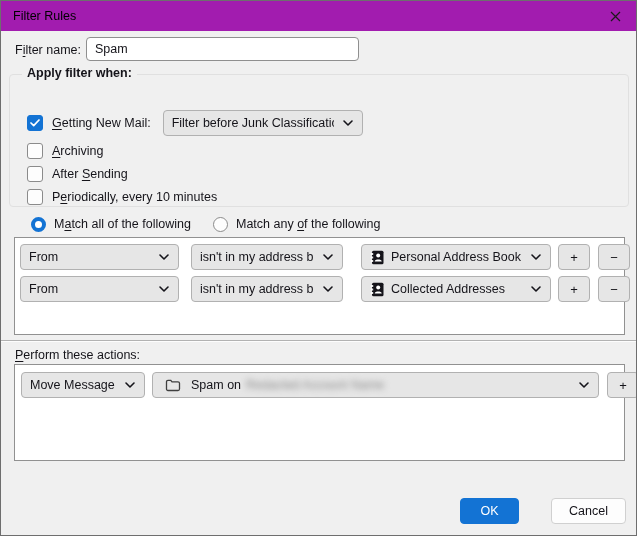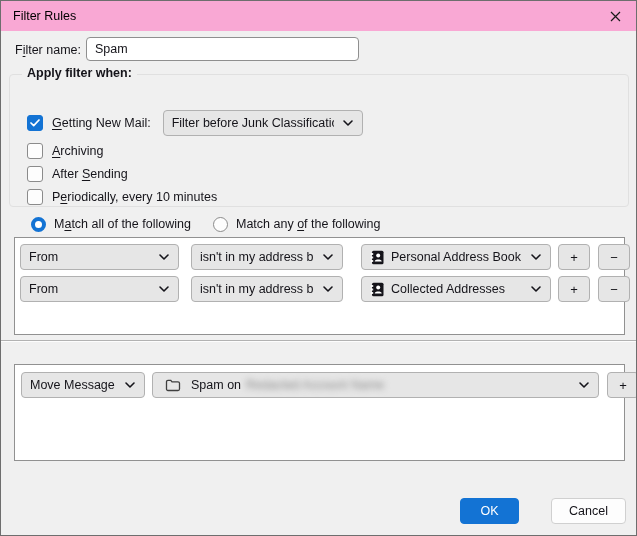--- a/index.html
+++ b/index.html
@@ -4,21 +4,21 @@
 <style>
   * { box-sizing: border-box; }
   html,body { margin:0; padding:0; background:#ffffff; }
   .window {
     position:relative; width:637px; height:536px;
     background:#f0f0f0; border:1px solid #6e6e6e;
     font-family:"Liberation Sans", sans-serif; font-size:12.5px; color:#15141a;
     overflow:hidden;
   }
   
-  .titlebar { position:absolute; top:0; left:0; right:0; height:30px; background:#f9a8d4; display:flex; align-items:center; }
+  .titlebar { position:absolute; top:0; left:0; right:0; height:30px; background:#a21caf; display:flex; align-items:center; }
   .titlebar-title { margin-left:12px; font-size:12.5px; color:#000; }
   .close-btn { position:absolute; top:0; right:0; width:42px; height:30px; display:flex; align-items:center; justify-content:center; cursor:default; }
 
   .mn { text-decoration: underline; text-underline-offset: 2px; }
 
   
   .filter-name-label { position:absolute; left:14px; top:42px; }
   .filter-name-input {
     position:absolute; left:85px; top:36px; width:273px; height:24px;
     background:#fff; border:1px solid #8f8f8f; border-radius:4px;
@@ -227,20 +227,21 @@
           </span>
       </div>
       <div class="pmbtn">+</div>
       <div class="gap8"></div>
       <div class="pmbtn">−</div>
     </div>
   </div>
 
   <div class="divider"></div>
 
+  <div class="actions-label"><span></span><span class="mn">P</span><span>erform these actions:</span></div>
 
   <div class="actions-box">
     <div class="action-row">
       <div class="select action-select">
         <span class="sel-label">Move Message to</span>
         <span class="chevron">
             <svg width="12" height="8" viewBox="0 0 12 8">
               <path d="M2 2 L6 6 L10 2" stroke="#15141a" stroke-width="1.6" fill="none" stroke-linecap="round" stroke-linejoin="round"></path>
             </svg>
           </span>

